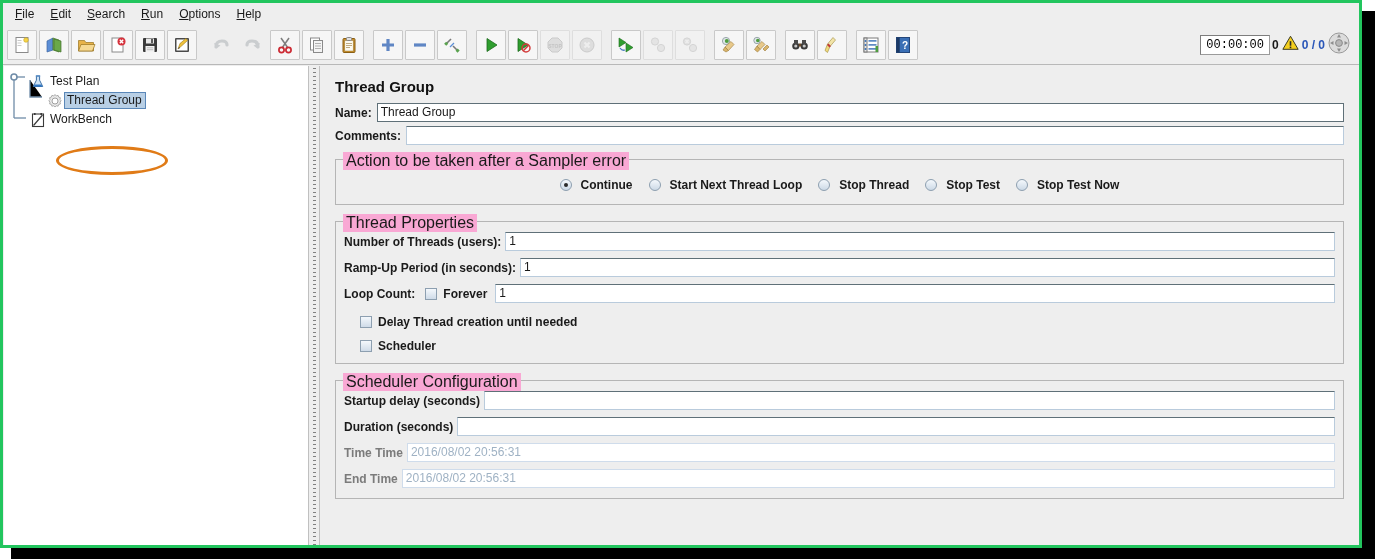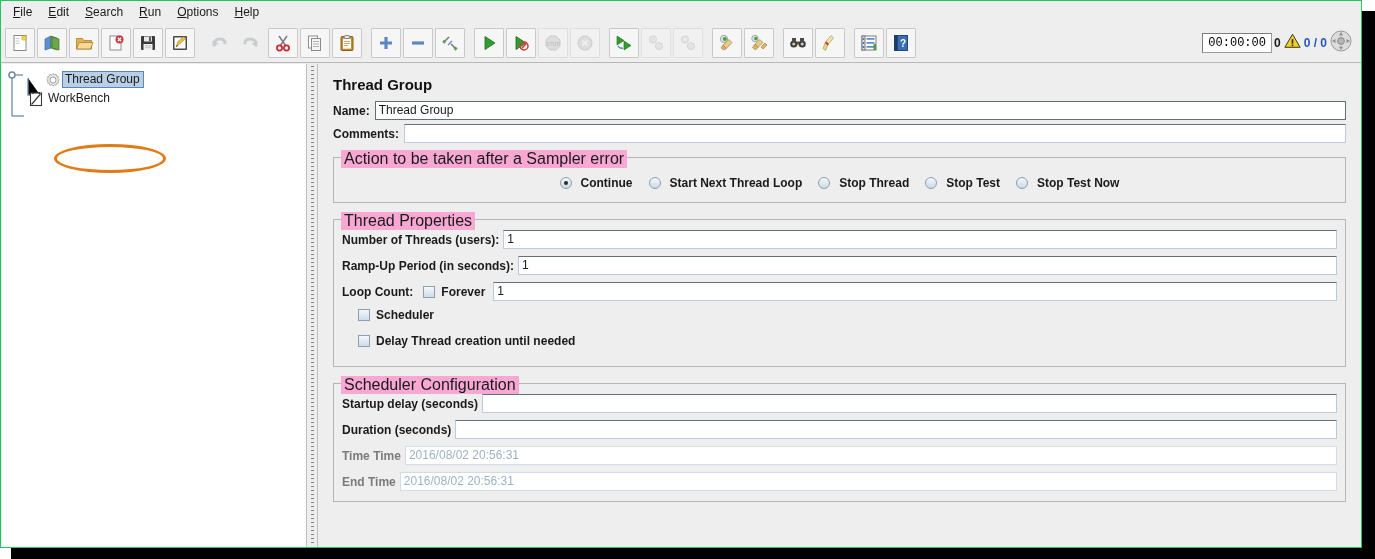--- a/index.html
+++ b/index.html
@@ -10,21 +10,21 @@
     font-family: "Liberation Sans", sans-serif;
     overflow: hidden;
   }
 
   
   #app-window {
     position: absolute;
     left: 0; top: 0;
     width: 1362px; height: 548px;
     background: #eeeeee;
-    border: 1px solid #22c55e;
+    border: 3px solid #22c55e;
     overflow: hidden;
   }
   #shadow-right {
     position: absolute;
     left: 1362px; top: 11px;
     width: 13px; height: 548px;
     background: #000000;
   }
   #shadow-bottom {
     position: absolute;
@@ -504,20 +504,30 @@
     <div class="tree">
 
       <svg id="tree-lines" width="304" height="70">
         <circle cx="10" cy="11" r="3" fill="none" stroke="#6f8ca8" stroke-width="1.6"></circle>
         <path d="M13 11 H21" stroke="#6f8ca8" stroke-width="1.3"></path>
         <path d="M10 14 V52" stroke="#6f8ca8" stroke-width="1.3"></path>
         <path d="M10 52 H22" stroke="#6f8ca8" stroke-width="1.3"></path>
         <path d="M26 14 V31 H38" stroke="#6f8ca8" stroke-width="1.3"></path>
       </svg>
 
+      <div class="tree-row" style="padding-left:21px;">
+        <span class="t-icon">
+          <svg width="16" height="16" viewBox="0 0 16 16">
+            <path d="M6.4 2 h3.2 v4.2 l3.1 6.3 h-9.4 l3.1 -6.3 Z" fill="#cfe3f5" stroke="#3d6fa5" stroke-width="1"></path>
+            <path d="M5 10.5 h6 l1.7 2 h-9.4 Z" fill="#2f76c4"></path>
+            <rect x="5.8" y="1.2" width="4.4" height="1.4" fill="#5b90c8"></rect>
+          </svg>
+        </span>
+        <span class="label">Test Plan</span>
+      </div>
 
       <div class="tree-row selected" style="padding-left:38px;">
         <span class="t-icon">
           <svg width="16" height="16" viewBox="0 0 16 16">
             <path d="M8 1.6 l1.3 1.2 1.8 -.4 .6 1.7 1.7 .6 -.4 1.8 1.2 1.3 -1.2 1.3 .4 1.8 -1.7 .6 -.6 1.7 -1.8 -.4 -1.3 1.2 -1.3 -1.2 -1.8 .4 -.6 -1.7 -1.7 -.6 .4 -1.8 -1.2 -1.3 1.2 -1.3 -.4 -1.8 1.7 -.6 .6 -1.7 1.8 .4 Z" fill="#e8e8e8" stroke="#9a9a9a" stroke-width=".8"></path>
             <circle cx="8" cy="8" r="3" fill="#ffffff" stroke="#8a8a8a" stroke-width=".8"></circle>
           </svg>
         </span>
         <span class="label">Thread Group</span>
       </div>
@@ -597,33 +607,33 @@
 
       <div class="prop-row">
         <span class="prop-label">Loop Count:</span>
         <label class="check-item" style="margin:0 8px 0 6px;">
           <span class="cbox"></span>
           <span>Forever</span>
         </label>
         <div class="textfield thin">1</div>
       </div>
 
+      <div class="cb-row" style="margin-top:12px;">
+        <label class="check-item">
+          <span class="cbox"></span>
+          <span>Delay Thread creation until needed</span>
+        </label>
+      </div>
+
       <div class="cb-row" style="margin-bottom:2px;">
         <label class="check-item">
           <span class="cbox"></span>
           <span>Scheduler</span>
         </label>
       </div>
-
-      <div class="cb-row" style="margin-top:12px;">
-        <label class="check-item">
-          <span class="cbox"></span>
-          <span>Delay Thread creation until needed</span>
-        </label>
-      </div>
     </div>
 
     <div class="groupbox" style="margin-top:16px;padding-top:10px;">
       <span class="group-title">Scheduler Configuration</span>
 
       <div class="prop-row">
         <span class="prop-label">Startup delay (seconds)</span>
         <div class="textfield thin"></div>
       </div>
 

